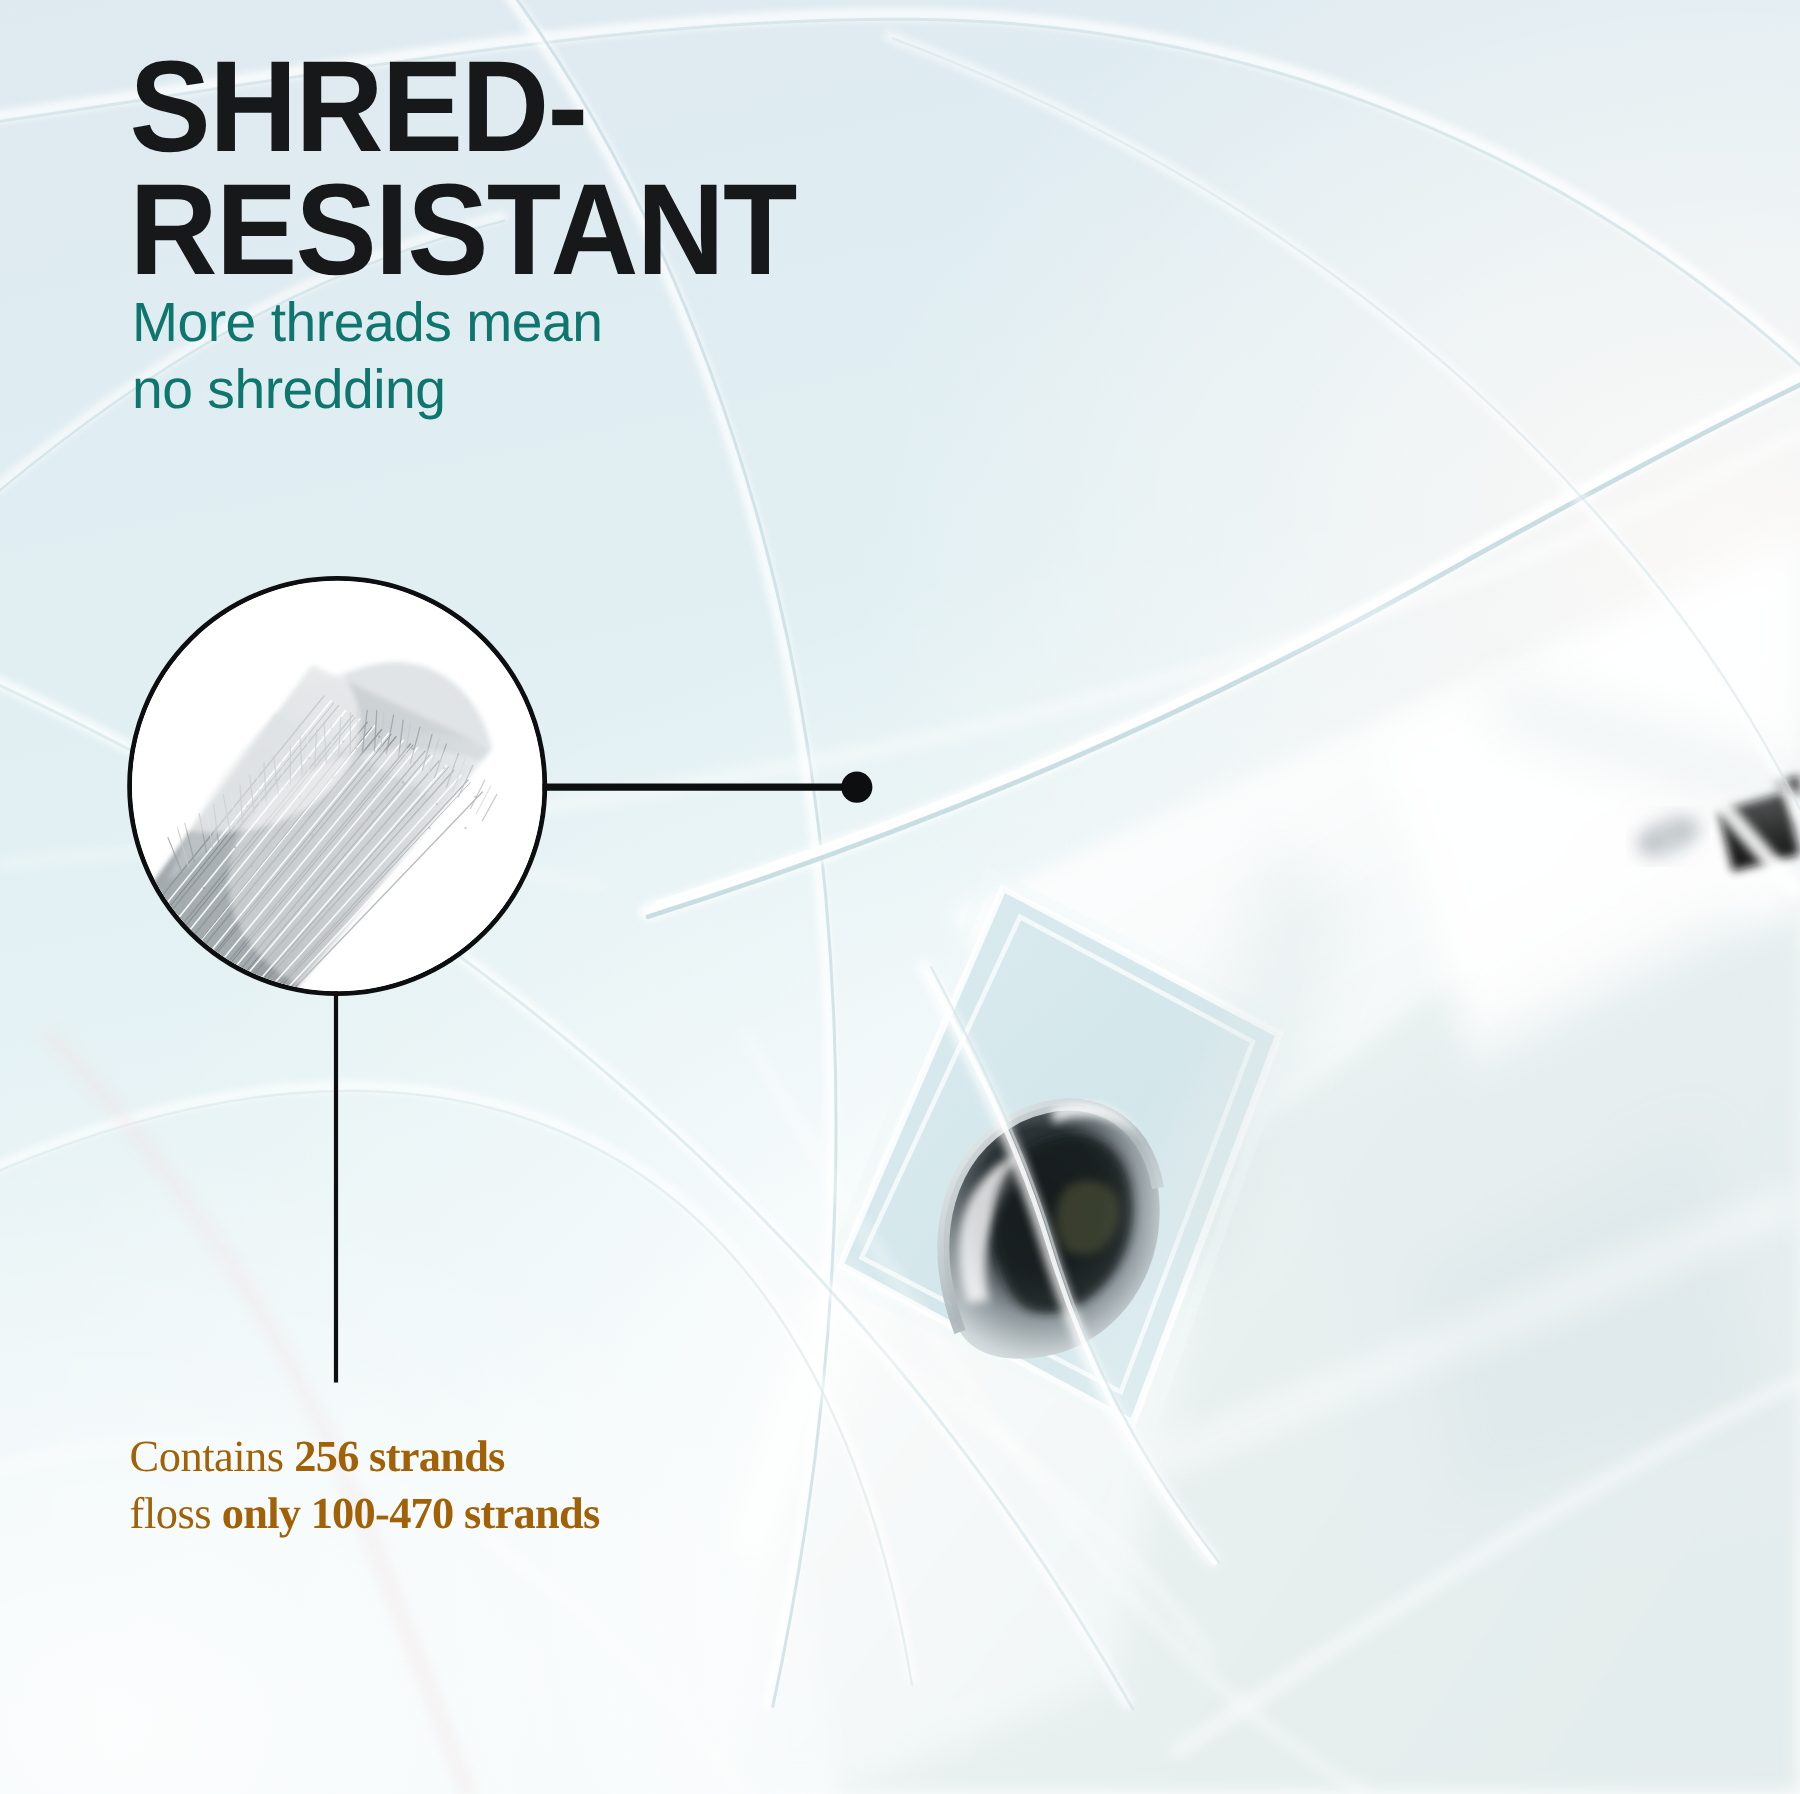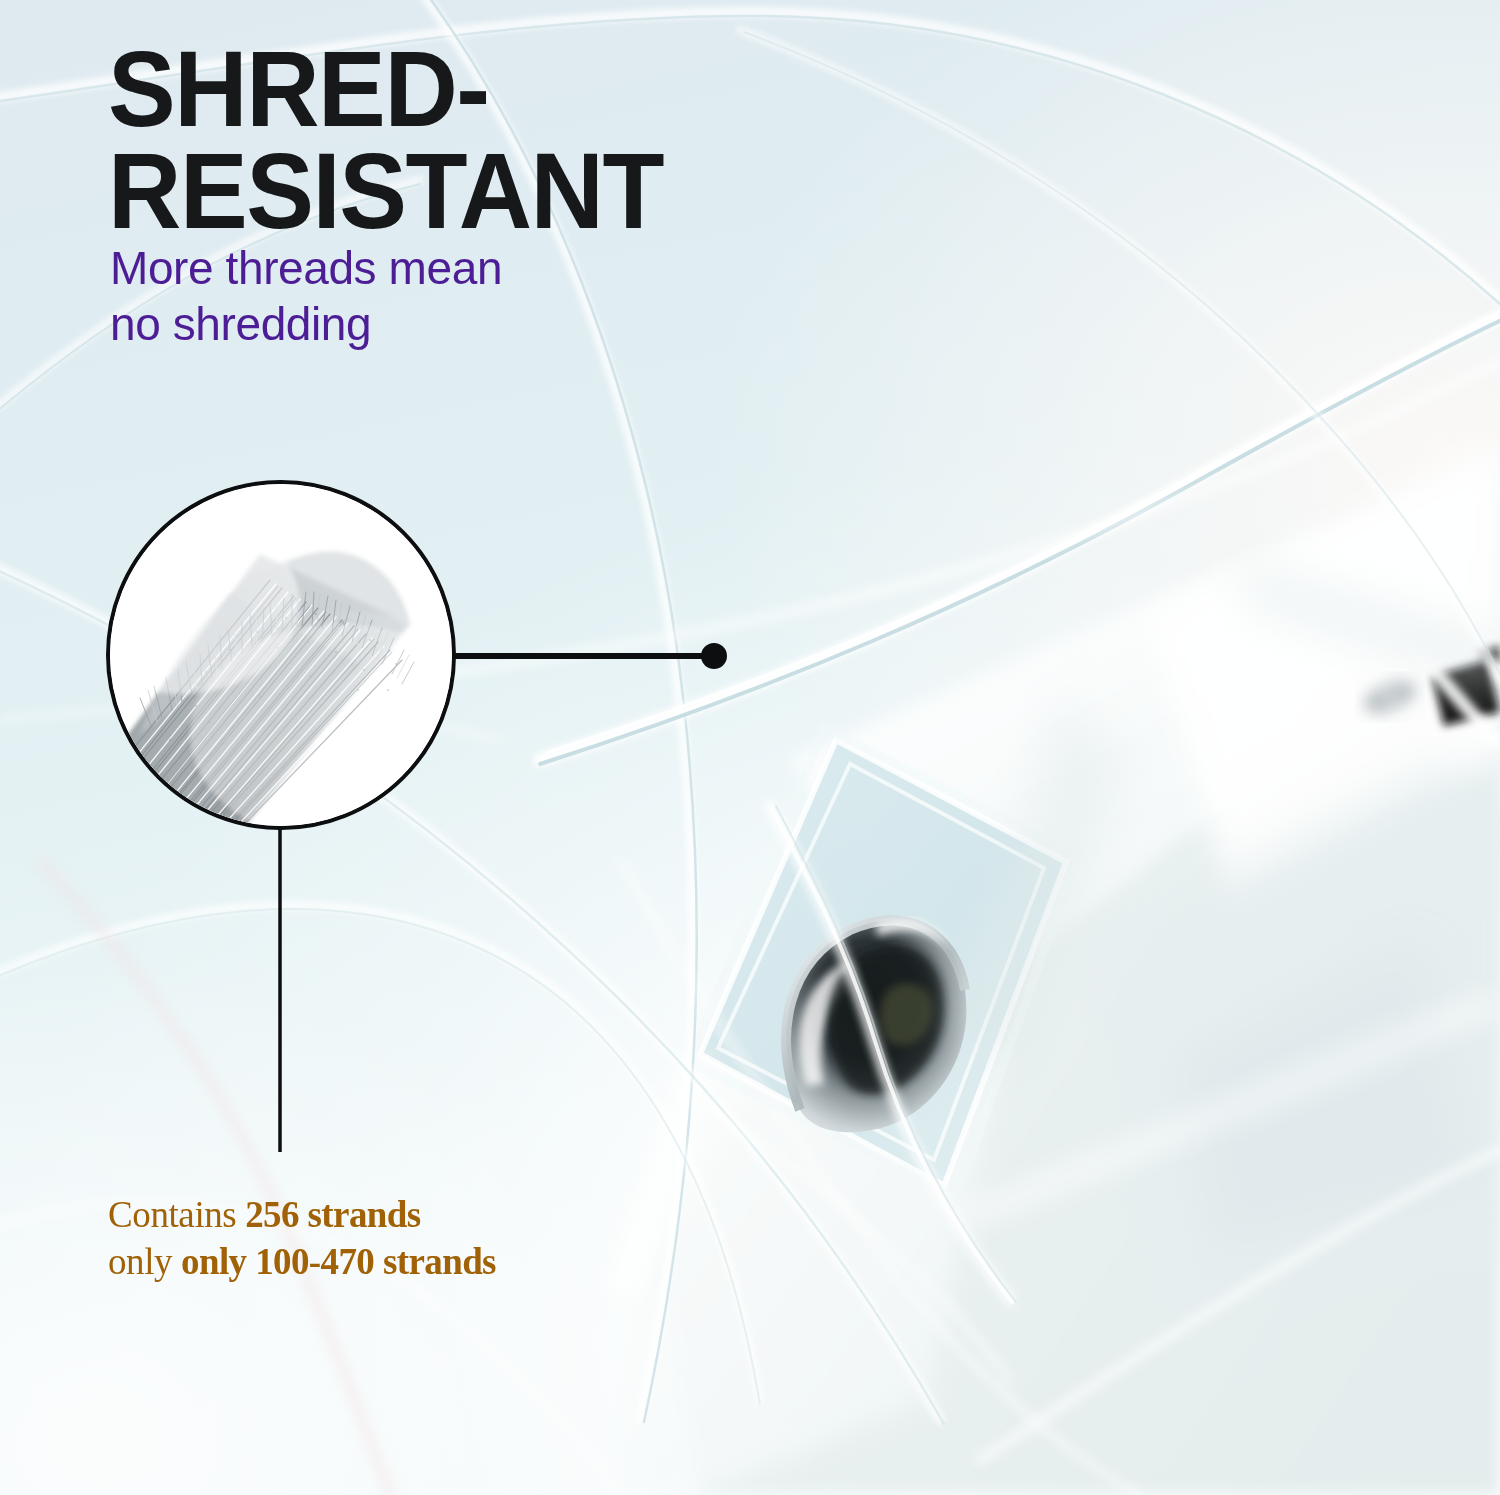--- a/index.html
+++ b/index.html
@@ -51,21 +51,21 @@
   }
   .subhead{
     position:absolute;
     left:110px;top:240px;
     width:620px;
     font-family:"Liberation Sans", sans-serif;
     font-weight:300;
     font-size:46px;
     line-height:1.22;
     letter-spacing:-0.4px;
-    color:#4c1d95;
+    color:#0f766e;
     white-space:pre-line;
   }
   .bodycopy{
     position:absolute;
     left:108px;top:1192px;
     width:640px;
     font-family:Liberation Serif, serif;
     font-weight:300;
     font-size:37px;
     line-height:1.26;
@@ -429,16 +429,16 @@
   <div class="leader">
     <svg viewBox="0 0 1500 1495" xmlns="http://www.w3.org/2000/svg">
       <line x1="452" y1="656" x2="706" y2="656" stroke="#0c0e10" stroke-width="6"></line>
       <circle cx="714" cy="656" r="13" fill="#0c0e10"></circle>
       <line x1="280" y1="826" x2="280" y2="1152" stroke="#0c0e10" stroke-width="3.5"></line>
     </svg>
   </div>
 
   <div class="bodycopy">
     <div><span>Contains </span><b>256 strands</b></div>
-    <div><span>only </span><b>only 100-470 strands</b></div>
+    <div><span>floss </span><b>only 100-470 strands</b></div>
   </div>
 
 </div>
 
 </body></html>

